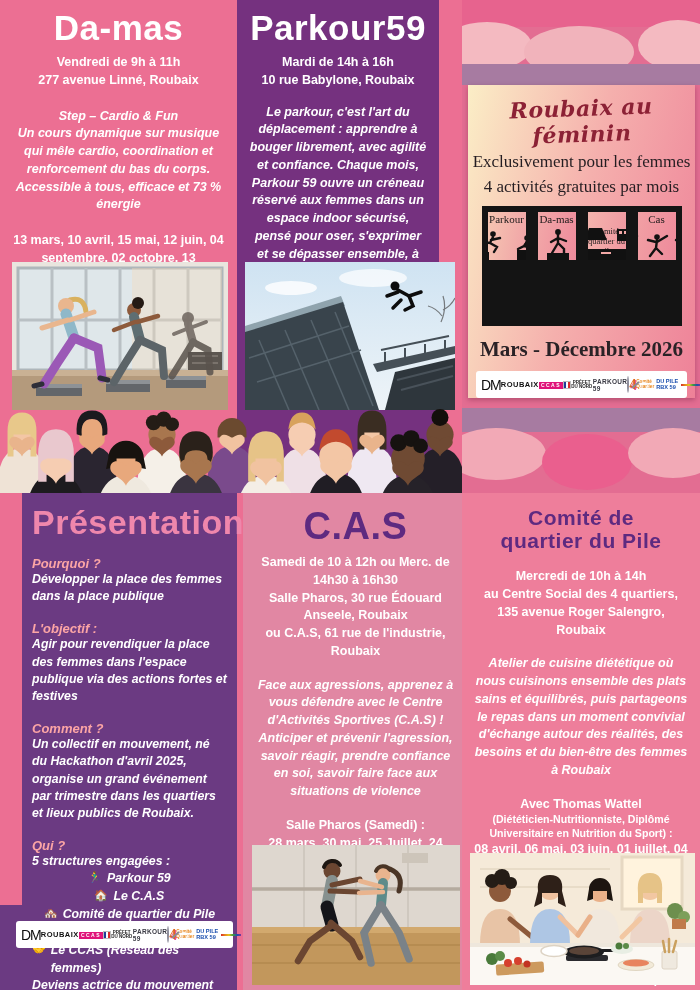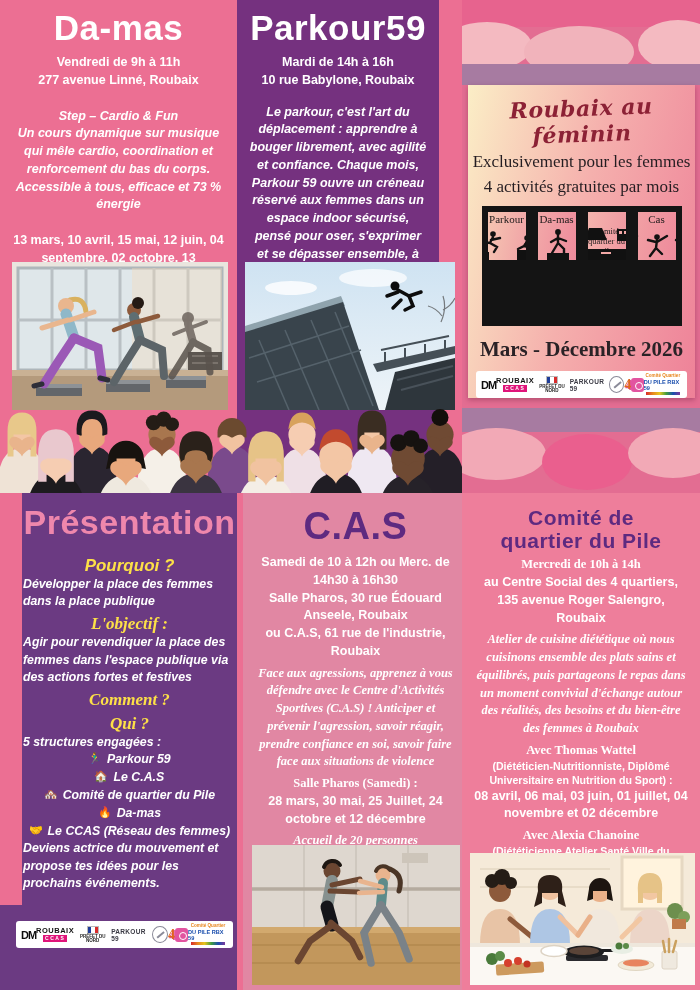--- a/index.html
+++ b/index.html
@@ -15,21 +15,21 @@
   .col-parkour { left:237px; top:0;     width:202px; height:493px; background:#75317f; }
   .col-promo   { left:462px; top:0;     width:238px; height:493px; background:#e36d92; overflow:hidden; }
   .col-pres    { left:0;     top:493px; width:237px; height:497px; background:#6b3a82; }
   .col-cas     { left:243px; top:493px; width:225px; height:532px; background:#e187a3; }
   .col-comite  { left:462px; top:493px; width:238px; height:497px; background:#ee7e9b; }
 
   
   .sec-title { font-weight:bold; color:#fff; text-align:center; font-size:35px; letter-spacing:.5px; padding-top:8px; }
   .txt  { color:#fff; text-align:center; font-size:12.5px; line-height:1.42; font-weight:bold; padding:0 12px; }
   .ital { font-style:italic; }
-  .mt6{margin-top:6px;} .mt10{margin-top:4px;font-family:Liberation Serif, serif;} .mt14{margin-top:14px;} .mt18{margin-top:18px;}
+  .mt6{margin-top:6px;} .mt10{margin-top:16px;} .mt14{margin-top:14px;} .mt18{margin-top:18px;}
 
   .photo { display:block; background:#ccc; }
 
   
   .camo-band { left:0; right:0; background:#a77ba1; }
   .blob { border-radius:50%; }
   .poster {
     left:6px; top:85px; width:227px; height:313px;
     background:linear-gradient(103deg,#fbeec6 0%, #f5b0ad 48%, #ee8198 100%);
     box-shadow:0 2px 5px rgba(90,20,50,.35);
@@ -41,42 +41,42 @@
            grid-template-columns:1fr 1fr 1fr 1fr; grid-template-rows:1fr 1fr; gap:12px; }
   .pane  { position:relative; overflow:hidden; }
   .pane-lbl { font-family:"Liberation Serif", serif; color:#1d1a1a; text-align:center; font-size:11px; padding-top:1px; }
   .pane-lbl.small { font-size:8.5px; padding-top:14px; }
   .pane svg { position:absolute; bottom:0; left:50%; transform:translateX(-50%); }
   .p-period { font-family:"Liberation Serif", serif; font-size:21px; color:#2a2226; text-align:center; margin-top:11px; font-weight:bold; }
 
   
   .logo-bar { height:27px; background:#fff; border-radius:3px; display:flex; align-items:center;
               justify-content:space-around; padding:0 5px; }
-  .lg-dm { font-size:11px; font-weight:bold; color:#0d0d0d; letter-spacing:-1px; }
-  .lg-stack { display:flex; flex-direction:column; align-items:center; line-height:1; }
+  .lg-dm { font-size:14px; font-weight:normal; color:#0d0d0d; letter-spacing:-1px; }
+  .lg-stack { display:flex; align-items:center; line-height:1; }
   .lg-roubaix { font-size:7.5px; font-weight:bold; color:#111; letter-spacing:.5px; }
   .lg-ccas { font-size:5px; font-weight:bold; color:#fff; background:#e0147a; padding:1px 2px; margin-top:1px; letter-spacing:1.5px; }
   .lg-flag { width:12px; height:8px; background:linear-gradient(90deg,#1f3d99 33%,#fff 33% 66%,#d82b2b 66%); border:.5px solid #bbb; }
   .lg-prefet { font-size:4.5px; font-weight:bold; color:#222; margin-top:1px; text-align:center; }
   .lg-pk59 { font-size:6.5px; font-weight:bold; color:#3a3a44; letter-spacing:.3px; }
   .lg-ring { width:17px; height:17px; border:1.6px solid #8a8a98; border-radius:50%; position:relative; }
   .lg-ring:after { content:""; position:absolute; left:3px; top:7px; width:9px; height:1.6px; background:#8a8a98; transform:rotate(-40deg); }
   .lg-4 { font-family:"Liberation Serif", serif; font-size:14px; font-weight:bold; color:#e0661f; text-shadow:1px 1px 0 #e254a0; }
   .lg-sq { width:14px; height:14px; background:#e254a0; border-radius:3px; position:relative; }
   .lg-sq:after { content:""; position:absolute; left:4px; top:4px; width:6px; height:6px; border:1.4px solid #fff; border-radius:50%; }
   .lg-pile-top { font-size:4.6px; font-weight:bold; color:#e8871e; }
   .lg-pile-main { font-size:5.6px; font-weight:bold; color:#1b4fae; margin-top:1px; }
   .lg-rainbow { width:34px; height:2.5px; margin-top:1px;
                 background:linear-gradient(90deg,#d82b2b,#e8871e,#e6c51f,#3f9c3f,#1b4fae,#7a3a9c); }
 
   
   .pink-strip { left:0; top:0; width:22px; height:412px; background:#ec6f93; }
-  .pres-inner { position:absolute; left:22px; top:0; right:0; bottom:0; padding:0 1px; }
+  .pres-inner { position:absolute; left:22px; top:0; right:0; bottom:0; padding:0 10px; }
   .pres-title { font-weight:bold; color:#ef87ac; text-align:center; font-size:34px; letter-spacing:.5px; padding-top:10px; }
-  .p-head { color:#fde047; font-weight:bold; font-style:italic; font-size:17px; text-align:center; }
+  .p-head { color:#fca5a5; font-weight:bold; font-style:italic; font-size:13px; text-align:left; }
   .p-text { color:#fff; font-style:italic; font-weight:bold; font-size:12.3px; line-height:1.4; text-align:left; }
   .struct-row { display:flex; justify-content:center; gap:5px; color:#fff; font-style:italic; font-weight:bold;
                 font-size:12.3px; line-height:1.45; }
   .struct-row .ic { font-style:normal; font-size:11px; }
   .pres-logos { position:absolute; left:-6px; right:4px; bottom:42px; }
 
   
   .purple-title { font-weight:bold; color:#5e2a80; text-align:center; letter-spacing:.5px; }
   .cas-title { font-size:38px; padding-top:12px; }
   .comite-title { font-size:21px; line-height:1.08; padding-top:14px; }
@@ -396,20 +396,21 @@
 
   <section class="abs col-pres" style="z-index:3;">
     <div class="abs pink-strip"></div>
     <div class="pres-inner">
       <h1 class="pres-title">Présentation</h1>
       <p class="p-head mt14">Pourquoi ?</p>
       <p class="p-text">Développer la place des femmes dans la place publique</p>
       <p class="p-head mt10">L'objectif :</p>
       <p class="p-text">Agir pour revendiquer la place des femmes dans l'espace publique via des actions fortes et festives</p>
       <p class="p-head mt10">Comment ?</p>
+      <p class="p-text">Un collectif en mouvement, né du Hackathon d'avril 2025, organise un grand événement par trimestre dans les quartiers et lieux publics de Roubaix.</p>
       <p class="p-head mt10">Qui ?</p>
       <p class="p-text">5 structures engagées :</p>
       <div class="struct-row">
         <span class="ic">🏃‍♂️</span>
         <span>Parkour 59</span>
         </div>
       <div class="struct-row">
         <span class="ic">🏠</span>
         <span>Le C.A.S</span>
         </div>

